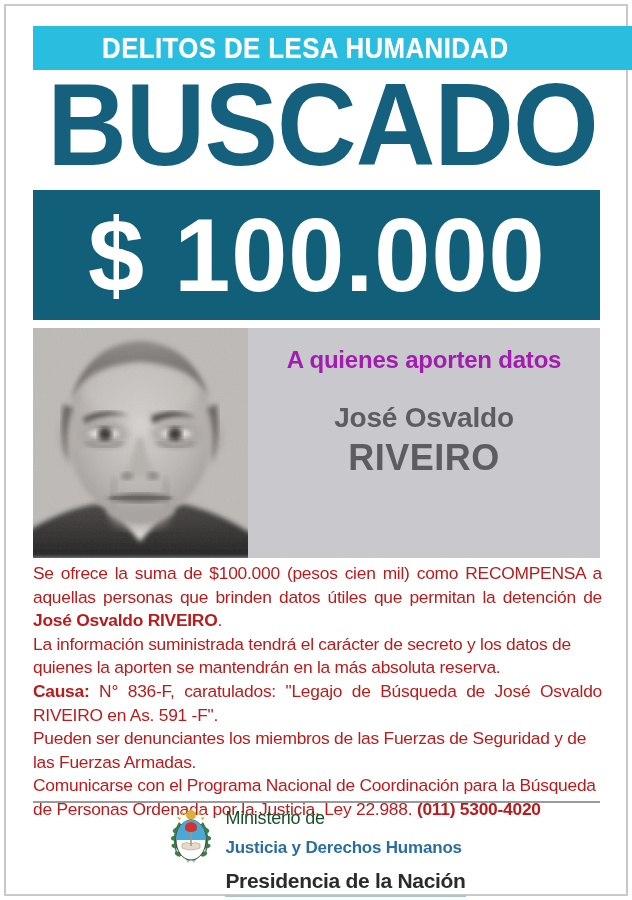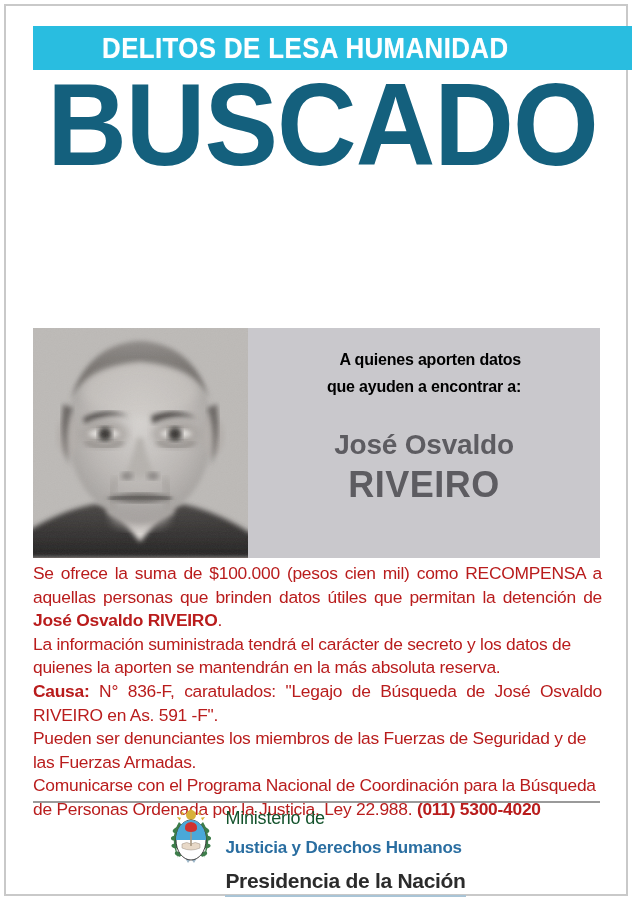--- a/index.html
+++ b/index.html
@@ -115,25 +115,25 @@
   .mid-right {
     flex: 1 1 auto;
     position: relative;
     display: flex;
     flex-direction: column;
     align-items: center;
     padding-top: 18px;
     box-sizing: border-box;
   }
   .lead {
-    color: #000000;
-    font-size: 16px;
+    color: #a21caf;
+    font-size: 24px;
     font-weight: bold;
     line-height: 27px;
-    text-align: right;
+    text-align: center;
     letter-spacing: -0.2px;
   }
   .name-first {
     margin-top: 28px;
     color: #5d5c61;
     font-size: 28px;
     font-weight: bold;
     line-height: 34px;
     letter-spacing: -0.2px;
     text-align: left;
@@ -233,20 +233,23 @@
 <div class="poster">
 
   <div class="frame"></div>
 
   <div class="banner">
     <div class="banner-text">DELITOS DE LESA HUMANIDAD</div>
   </div>
 
   <div class="buscado">BUSCADO</div>
 
+  <div class="reward-bar">
+    <div class="reward-text">$ 100.000</div>
+  </div>
 
   <div class="mid">
 
     <div class="photo">
       <svg width="215" height="230" viewBox="0 0 215 230" xmlns="http://www.w3.org/2000/svg">
         <defs>
           <radialGradient id="faceg" cx="50%" cy="45%" r="62%">
             <stop offset="0%" stop-color="#d6d3d0"></stop>
             <stop offset="60%" stop-color="#bab6b3"></stop>
             <stop offset="100%" stop-color="#9d9a97"></stop>
@@ -320,21 +323,20 @@
 
         <ellipse cx="107" cy="190" rx="30" ry="12" fill="#a7a3a0" opacity="0.6" filter="url(#blur2)"></ellipse>
 
         <rect x="0" y="0" width="215" height="230" filter="url(#grain)" opacity="0.5"></rect>
       </svg>
     </div>
 
     <div class="mid-right">
       <div class="lead">
         <span>A quienes aporten datos</span><br>
-        <span>que ayuden a encontrar a:</span>
       </div>
       <div class="name-first">José Osvaldo</div>
       <div class="name-last">RIVEIRO</div>
     </div>
   </div>
 
   <div class="body-text">
     <p class="p-justify"><span>Se ofrece la suma de $100.000 (pesos cien mil) como RECOMPENSA a aquellas personas que brinden datos útiles que permitan la detención de </span><span class="b">José Osvaldo RIVEIRO</span><span>.</span></p>
     <p>La información suministrada tendrá el carácter de secreto y los datos de quienes la aporten se mantendrán en la más absoluta reserva.</p>
     <p class="p-justify"><span class="b">Causa:</span><span> N° 836-F, caratulados: "Legajo de Búsqueda de José Osvaldo RIVEIRO en As. 591 -F".</span></p>

